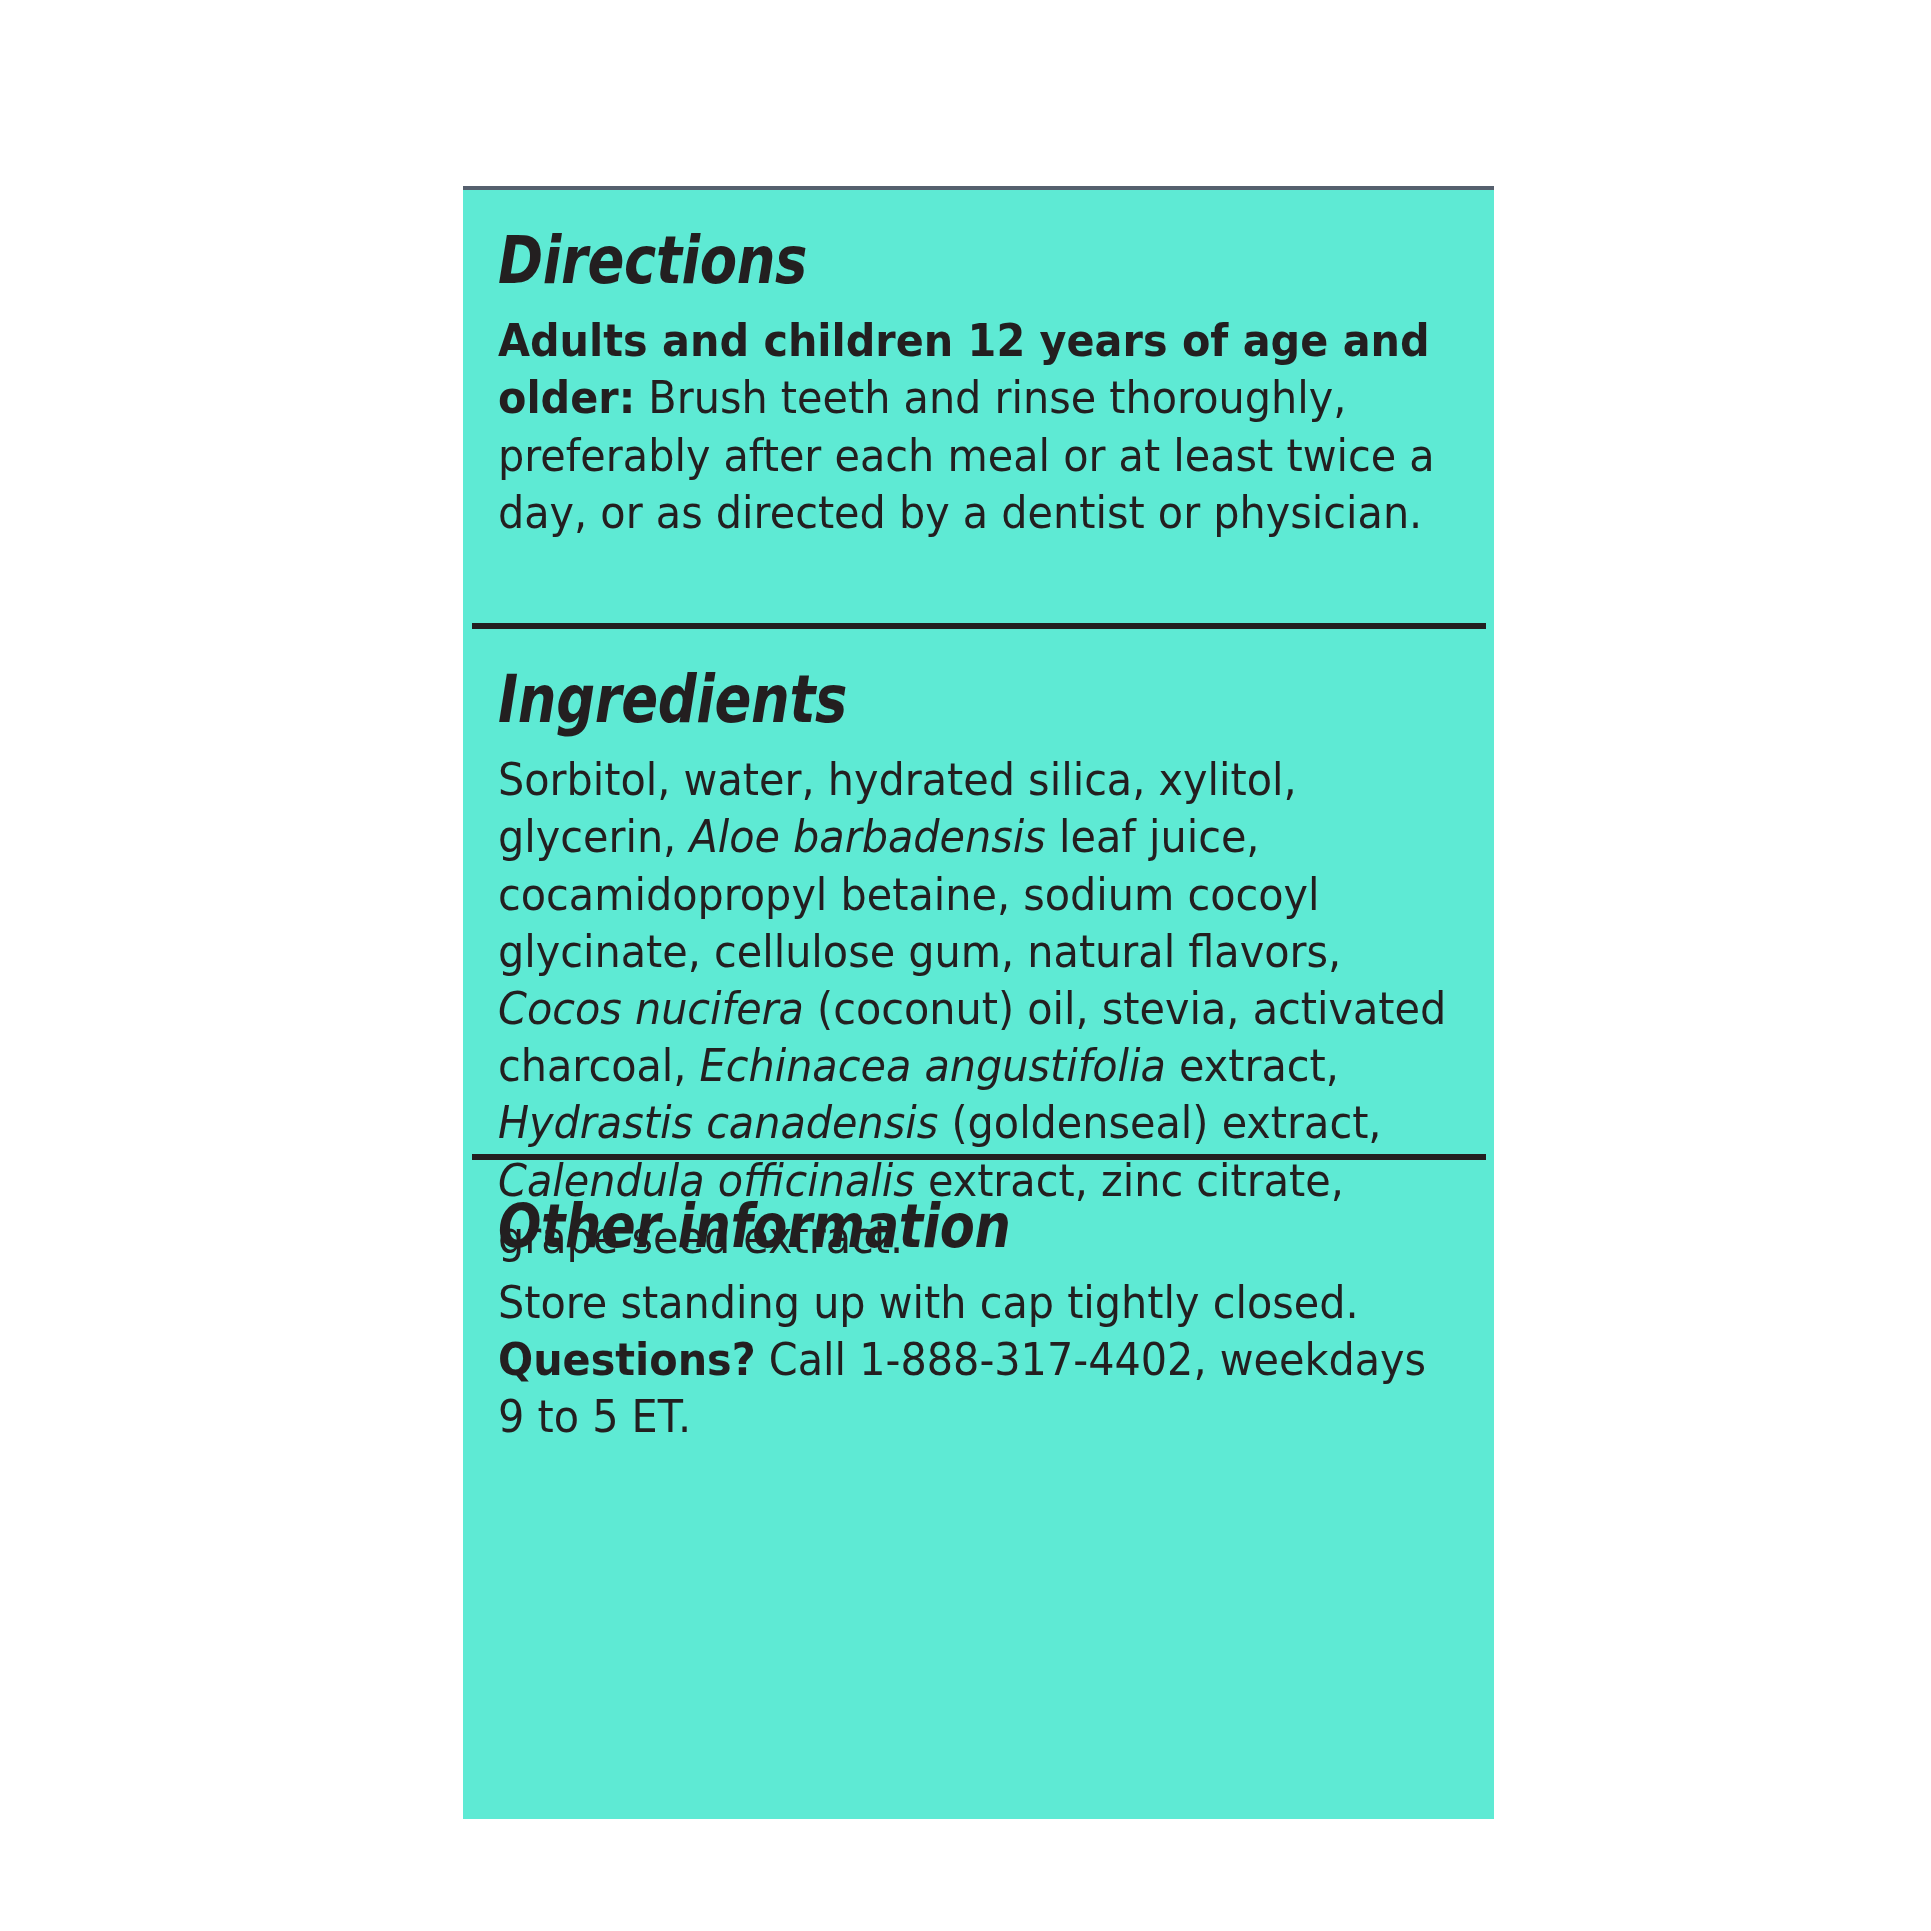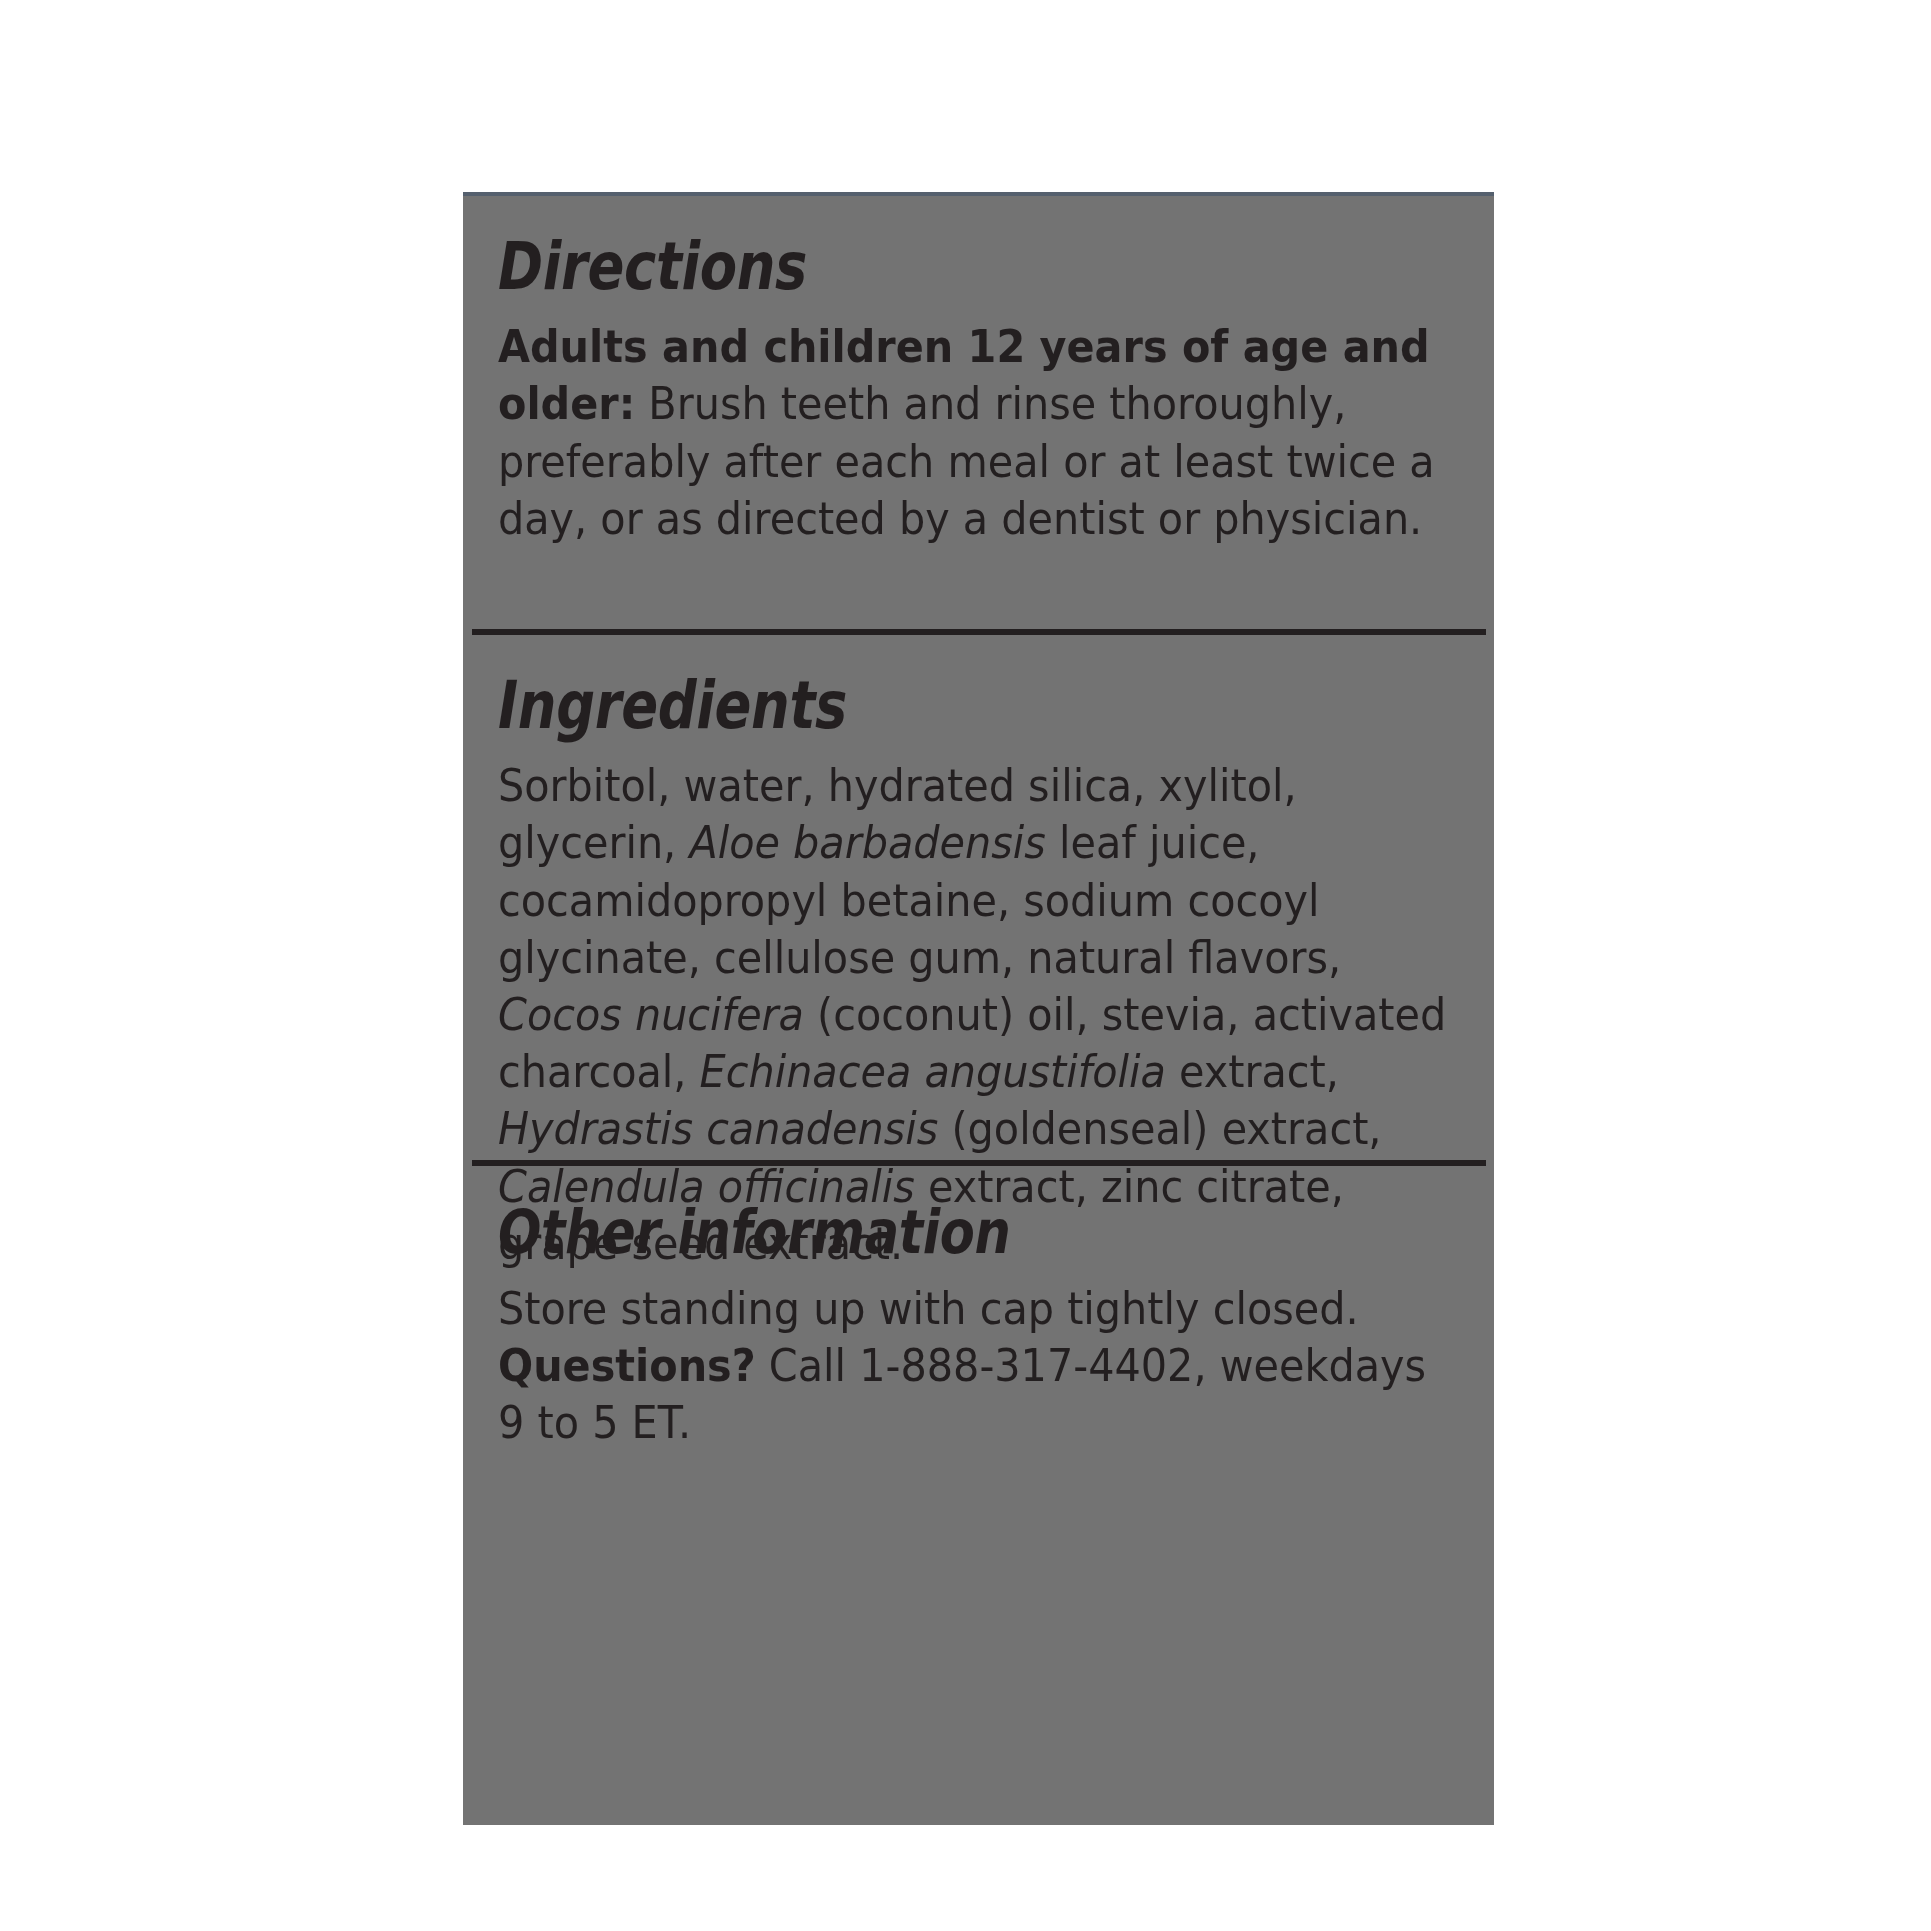--- a/index.html
+++ b/index.html
@@ -10,24 +10,24 @@
   body {
     width: 1931px;
     height: 1931px;
     font-family: "DejaVu Sans", sans-serif;
     overflow: hidden;
   }
 
   .label-panel {
     position: absolute;
     left: 463px;
-    top: 192px;
+    top: 186px;
     width: 1031px;
     height: 1633px;
-    background: #737373;
+    background: #5eead4;
     box-sizing: border-box;
   }
 
   
   .panel-top-edge {
     position: absolute;
     left: 0;
     top: 0;
     width: 100%;
     height: 4.4px;

